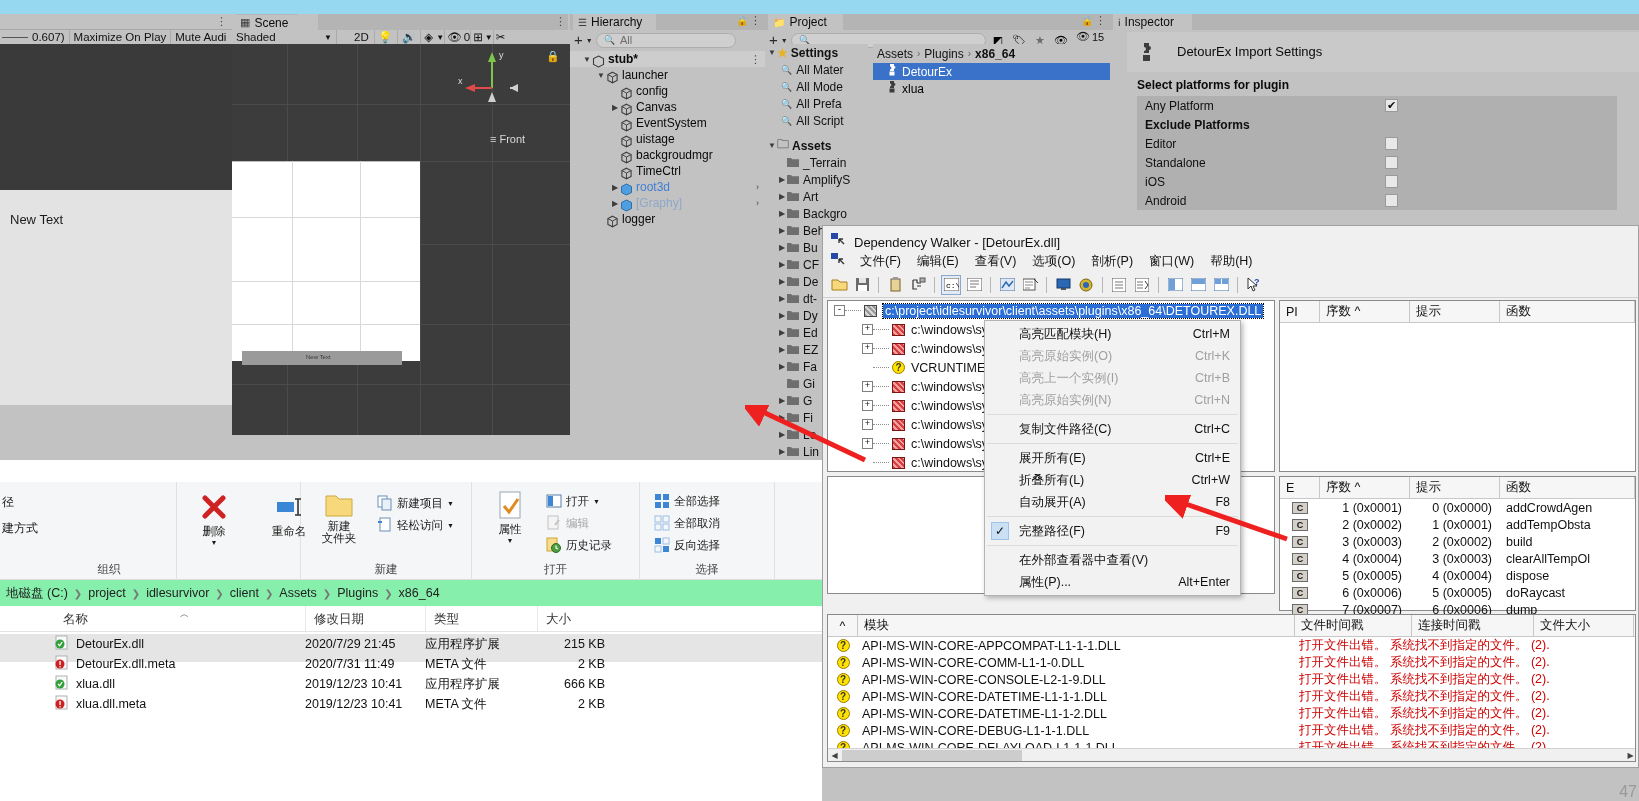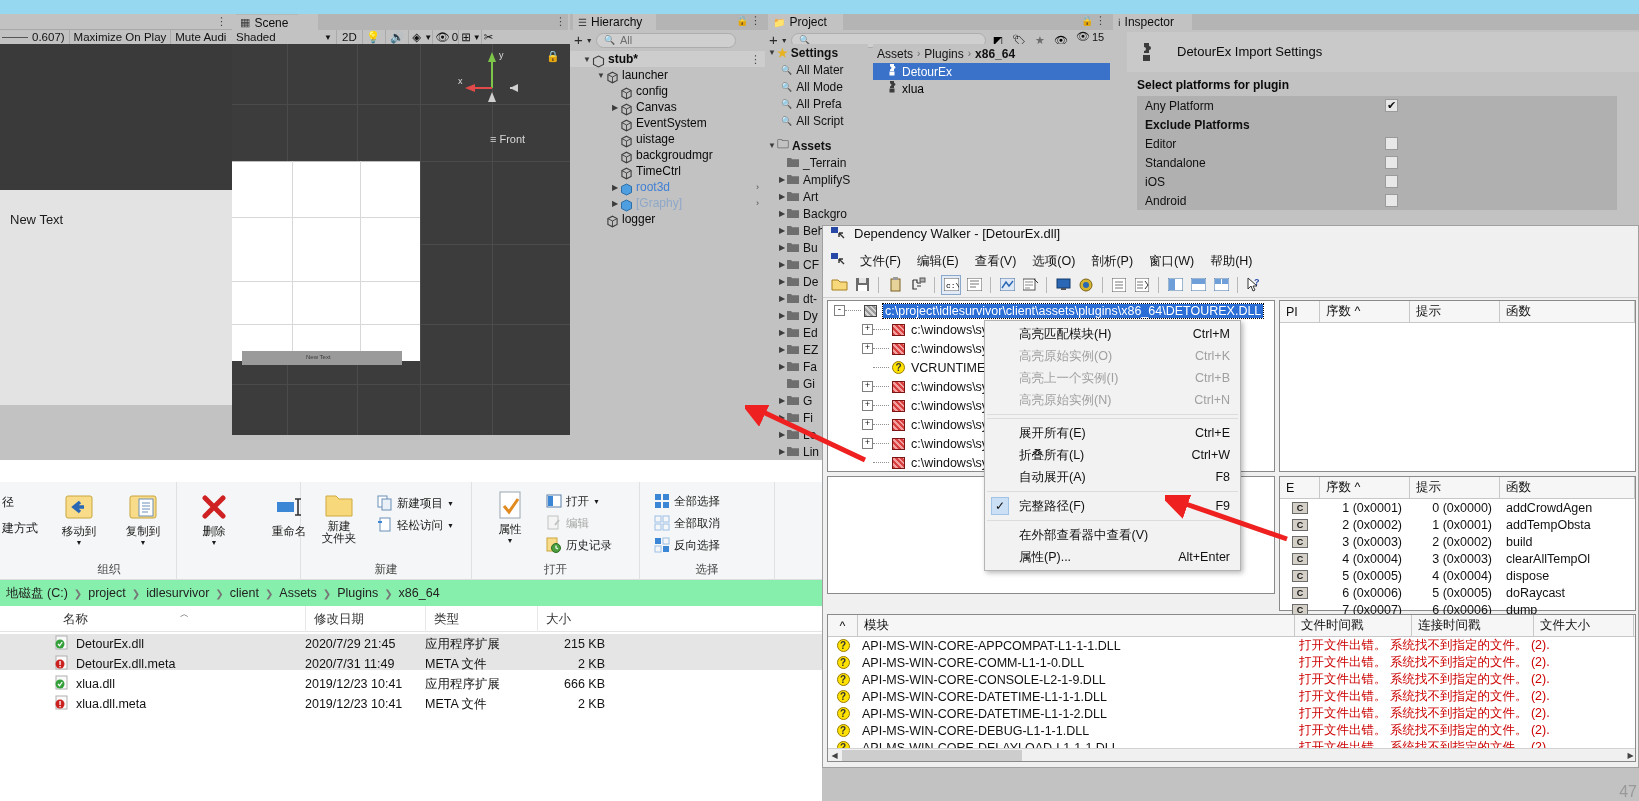--- a/index.html
+++ b/index.html
@@ -71,27 +71,27 @@
   #exp-ribbon { position:absolute; left:0; top:22px; width:822px; height:98px; background:#f5f6f7; border-bottom:1px solid #dcdcdc; }
   .rib-group { position:absolute; top:0; height:98px; border-right:1px solid #e1e1e1; }
   .rib-group .gname { position:absolute; bottom:3px; width:100%; text-align:center; font-size:11.5px; color:#444; }
   .rib-big { display:flex; flex-direction:column; align-items:center; justify-content:flex-start; width:58px; font-size:11.5px; color:#1a1a1a; }
   .rib-small { display:flex; align-items:center; gap:4px; font-size:11.5px; color:#1a1a1a; height:22px; }
   .rib-small.dis { color:#a5a5a5; }
   #exp-addr { position:absolute; left:0; top:120px; width:822px; height:26px; background:#86efac; display:flex; align-items:center; font-size:12.5px; color:#222; }
   .crumb-sep { color:#777; margin:0 6px; font-size:10px; }
   #exp-hdr { position:absolute; left:0; top:146px; width:822px; height:26px; background:#fff; border-bottom:1px solid #e3e3e3; }
   .col-h { position:absolute; top:0; height:26px; display:flex; align-items:center; font-size:12.5px; color:#333; border-left:1px solid #e8e8e8; padding-left:8px; }
-  .file-row { position:absolute; left:0; width:822px; height:36px; font-size:12.5px; color:#111; }
+  .file-row { position:absolute; left:0; width:822px; height:28px; font-size:12.5px; color:#111; }
   .file-row.sel { background:#e5e5e5; }
   .fc { position:absolute; top:0; height:20px; display:flex; align-items:center; }
 
   
   #depwalk { position:absolute; left:822px; top:225px; width:817px; height:543px; background:#f0f0f0; border:1px solid #a0a0a0; }
-  #dw-title { position:absolute; left:0; top:0; width:815px; height:24px; background:#f0f0f0; display:flex; align-items:flex-start; gap:8px; padding-left:8px; font-size:13px; color:#111; }
+  #dw-title { position:absolute; left:0; top:0; width:815px; height:24px; background:#f0f0f0; display:flex; align-items:flex-end; gap:8px; padding-left:8px; font-size:13px; color:#111; }
   #dw-menu { position:absolute; left:0; top:24px; width:815px; height:22px; background:#f0f0f0; display:flex; align-items:center; gap:0px; padding-left:8px; font-size:12.5px; color:#111; }
   #dw-menu .mi { padding:0 8px; height:20px; display:flex; align-items:center; }
   #dw-tools { position:absolute; left:0; top:46px; width:815px; height:26px; background:#f0f0f0; display:flex; align-items:center; padding-left:6px; gap:3px; border-bottom:1px solid #cfcfcf;}
   .tbtn { width:20px; height:20px; border:1px solid transparent; display:flex; align-items:center; justify-content:center; }
   .tsep { width:1px; height:16px; background:#b8b8b8; margin:0 3px; }
 
   #dw-tree { position:absolute; left:4px; top:74px; width:448px; height:172px; background:#fff; border:1px solid #8a8a8a; overflow:hidden; }
   .dwrow { height:19px; display:flex; align-items:center; font-size:12.5px; color:#111; white-space:nowrap; }
   .expander { width:11px; height:11px; border:1px solid #808080; background:#fff; font-size:9px; line-height:9px; text-align:center; color:#111; font-family:"Liberation Mono", monospace; }
   .dotline { width:16px; border-bottom:1px dotted #909090; height:1px; }
@@ -160,21 +160,21 @@
     </div>
     <div class="abs" style="left:86px;top:0;width:250px;height:16px;background:#b4b4b4;"></div>
     <div class="abs" style="right:4px;top:1px;color:#444;font-size:11px;">⋮</div>
   </div>
   <div class="abs" style="left:232px;top:30px;width:338px;height:14px;display:flex;align-items:center;gap:0;font-size:11.5px;color:#111;">
     <span style="width:104px;display:flex;align-items:center;justify-content:space-between;padding:0 4px;">
       <span>Shaded</span>
       <span style="font-size:8px;">▼</span>
     </span>
     <span style="width:1px;height:14px;background:#aaa;"></span>
-    <span style="padding:0 5px;">2D</span>
+    <span style="padding:0 5px;margin-left:12px;">2D</span>
     <span style="width:1px;height:14px;background:#aaa;"></span>
     <span style="padding:0 4px;">💡</span>
     <span style="width:1px;height:14px;background:#aaa;"></span>
     <span style="padding:0 4px;">🔊</span>
     <span style="width:1px;height:14px;background:#aaa;"></span>
     <span style="padding:0 3px;">◈</span>
     <span style="font-size:8px;">▼</span>
     <span style="width:1px;height:14px;background:#aaa;"></span>
     <span style="padding:0 2px;">👁</span>
     <span>0</span>
@@ -604,41 +604,20 @@
 
 <div id="explorer">
   <div class="abs" style="left:0;top:0;width:822px;height:22px;background:#fff;"></div>
 
   <div id="exp-ribbon">
 
     <div class="abs" style="left:2px;top:12px;font-size:12px;color:#222;">径</div>
     <div class="abs" style="left:2px;top:38px;font-size:12px;color:#222;">建方式</div>
 
     <div class="rib-group" style="left:42px;width:135px;">
-      <div class="abs" style="left:8px;top:8px;">
-        <div style="display:flex;gap:6px;">
-          <div class="rib-big">
-            <svg width="34" height="34" viewBox="0 0 34 34">
-                <rect x="4" y="6" width="26" height="22" rx="2" fill="#f8dc8a" stroke="#c9a63c"></rect>
-                <path d="M22 17l-8 0M18 12l-6 5 6 5" stroke="#2a67b5" stroke-width="3.5" fill="none"></path>
-              </svg>
-            <span>移动到</span>
-            <span style="font-size:7px;">▼</span>
-          </div>
-          <div class="rib-big">
-            <svg width="34" height="34" viewBox="0 0 34 34">
-                <rect x="4" y="6" width="26" height="22" rx="2" fill="#f8dc8a" stroke="#c9a63c"></rect>
-                <rect x="13" y="9" width="14" height="17" fill="#fff" stroke="#6d8fb5"></rect>
-                <path d="M16 13h8M16 16h8M16 19h8M16 22h6" stroke="#6d8fb5" stroke-width="1.2"></path>
-              </svg>
-            <span>复制到</span>
-            <span style="font-size:7px;">▼</span>
-          </div>
-        </div>
-      </div>
       <div class="gname">组织</div>
     </div>
 
     <div class="rib-group" style="left:177px;width:124px;">
       <div style="position:absolute;left:8px;top:8px;display:flex;gap:17px;">
         <div class="rib-big">
           <svg width="34" height="34" viewBox="0 0 34 34">
               <path d="M8 8l18 18M26 8L8 26" stroke="#cf2222" stroke-width="5" stroke-linecap="round"></path>
             </svg>
           <span>删除</span>
@@ -1219,20 +1198,24 @@
       </div>
       <div class="ci dis">
         <span>高亮上一个实例(I)</span>
         <span class="sc">Ctrl+B</span>
       </div>
       <div class="ci dis">
         <span>高亮原始实例(N)</span>
         <span class="sc">Ctrl+N</span>
       </div>
       <div class="csep"></div>
+      <div class="ci">
+        <span>复制文件路径(C)</span>
+        <span class="sc">Ctrl+C</span>
+      </div>
       <div class="csep"></div>
       <div class="ci">
         <span>展开所有(E)</span>
         <span class="sc">Ctrl+E</span>
       </div>
       <div class="ci">
         <span>折叠所有(L)</span>
         <span class="sc">Ctrl+W</span>
       </div>
       <div class="ci">

